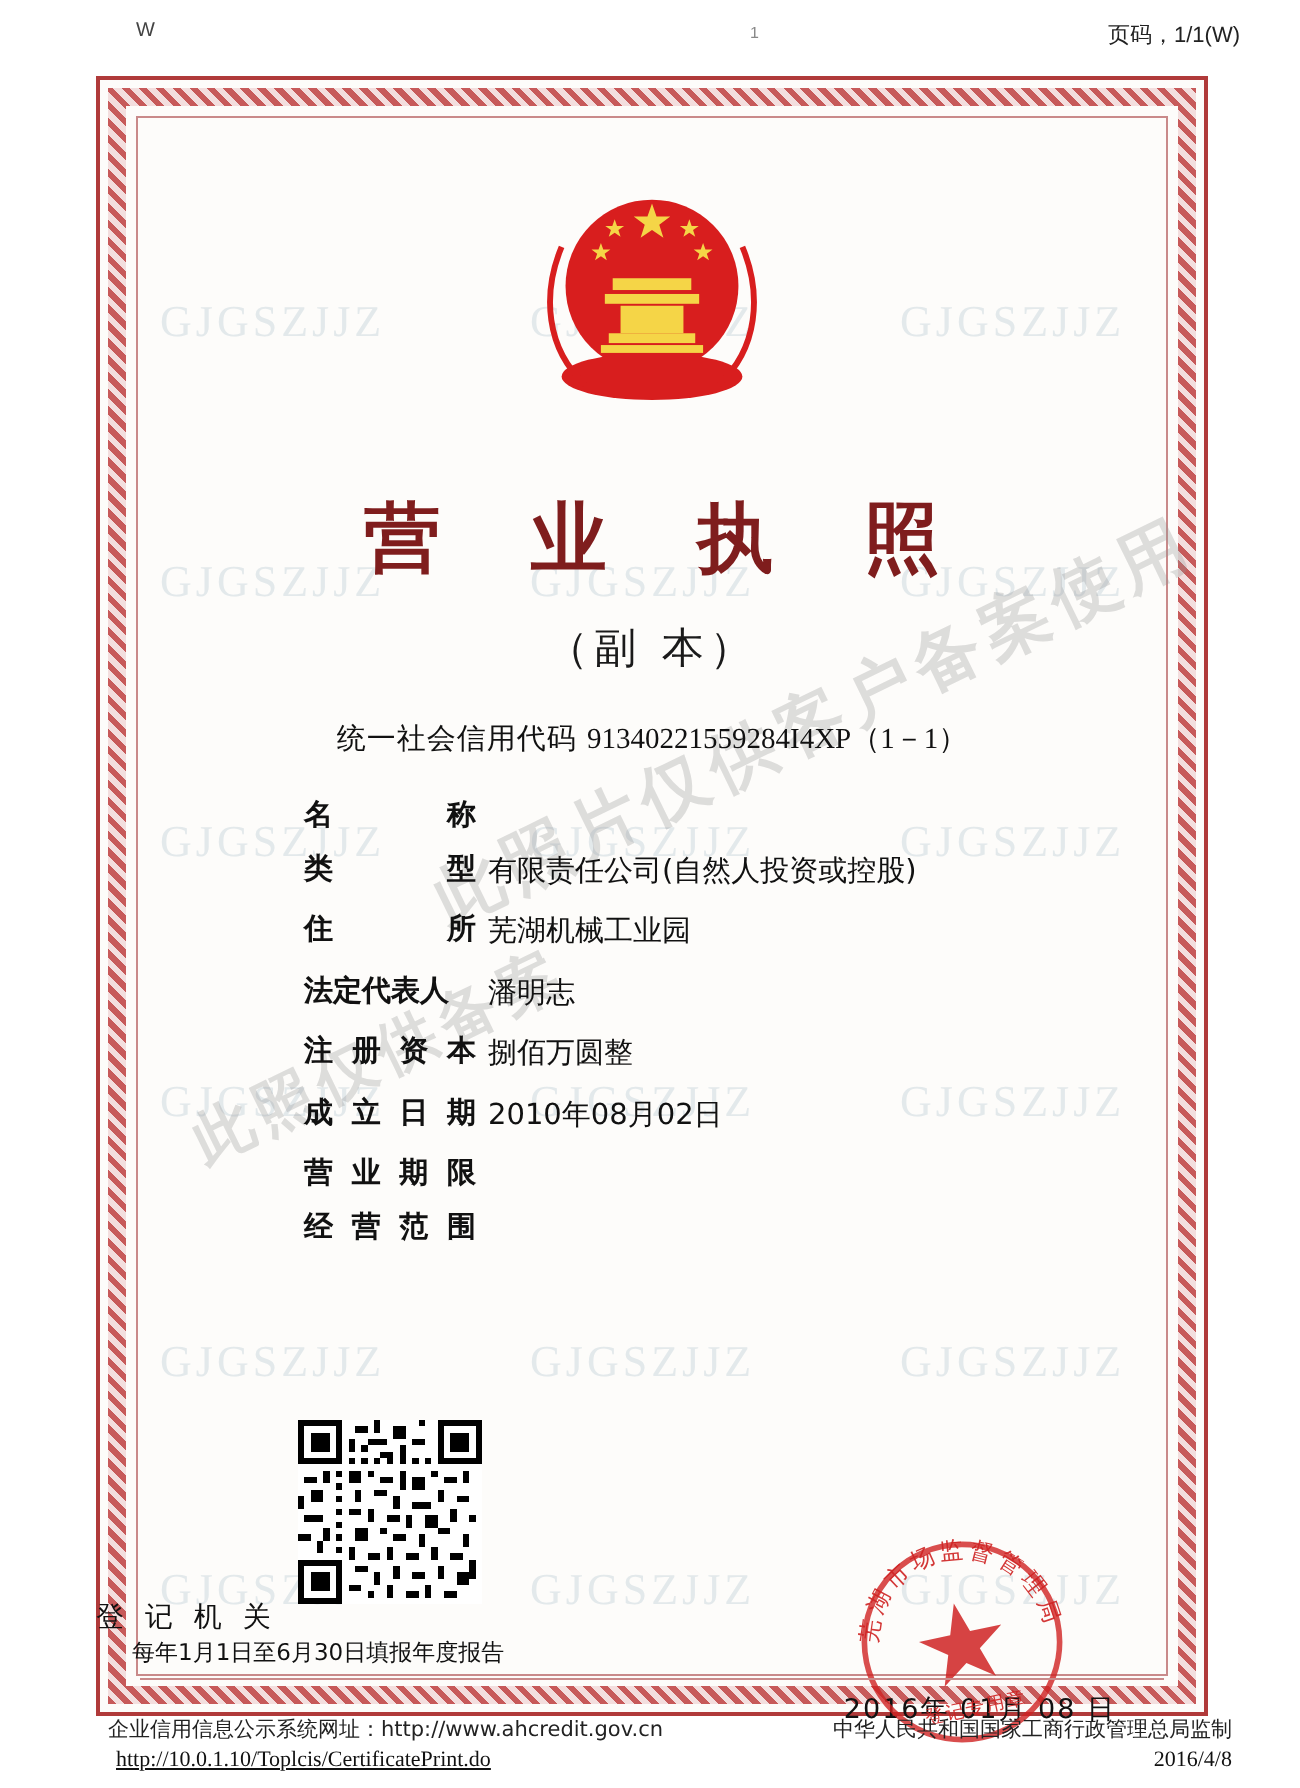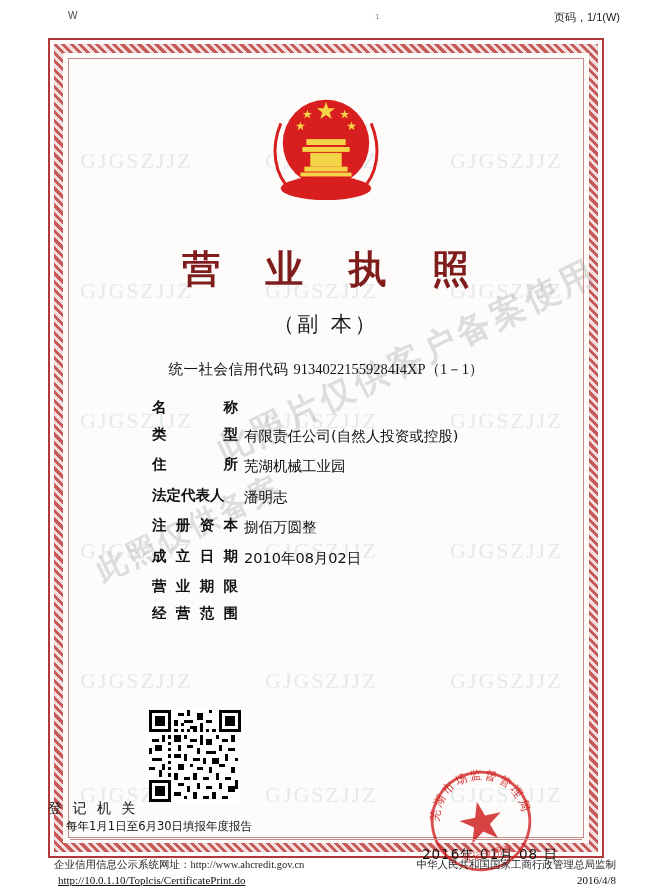--- a/index.html
+++ b/index.html
@@ -219,21 +219,21 @@
   
   .footer {
     position: absolute;
     left: 0; right: 0; top: 858px;
     height: 36px;
     font-size: 10.5px;
     color: #222;
     font-family: "DejaVu Sans", sans-serif;
   }
   .footer .f-left {
-    position: absolute; left: 54px; top: 0; font-family: Liberation Serif, serif;
+    position: absolute; left: 54px; top: 0;
   }
   .footer .f-right {
     position: absolute; right: 34px; top: 0;
   }
   .footer .f-url {
     position: absolute; left: 58px; top: 16px;
     font-family: "Liberation Serif", serif;
     font-size: 11px;
     color: #111;
   }

